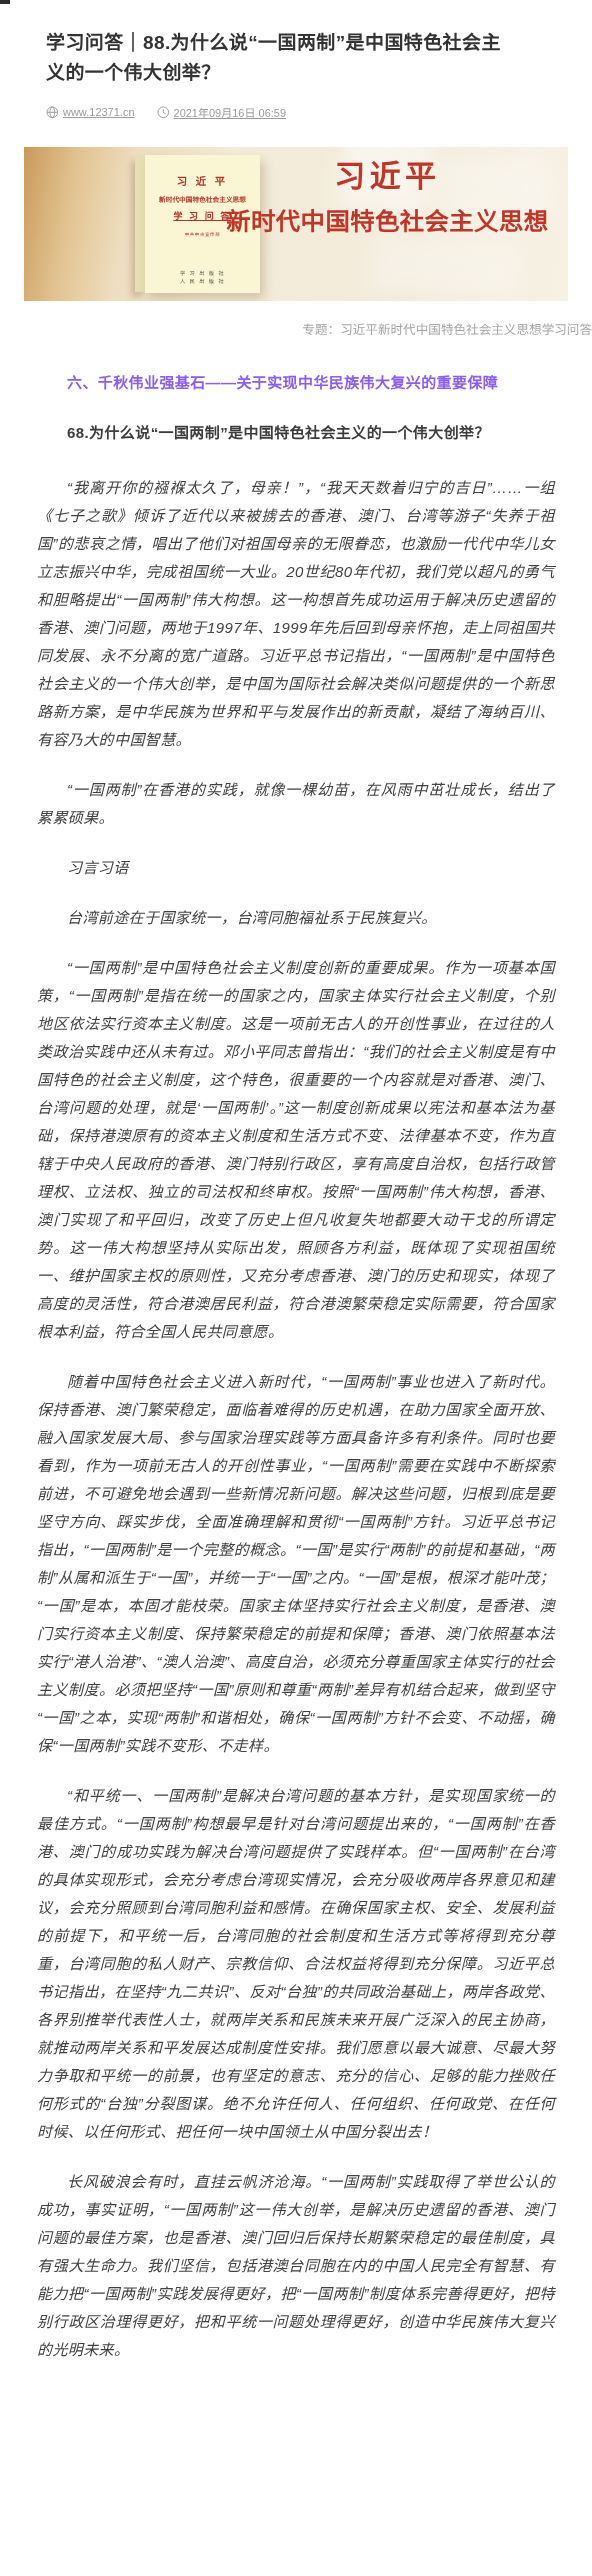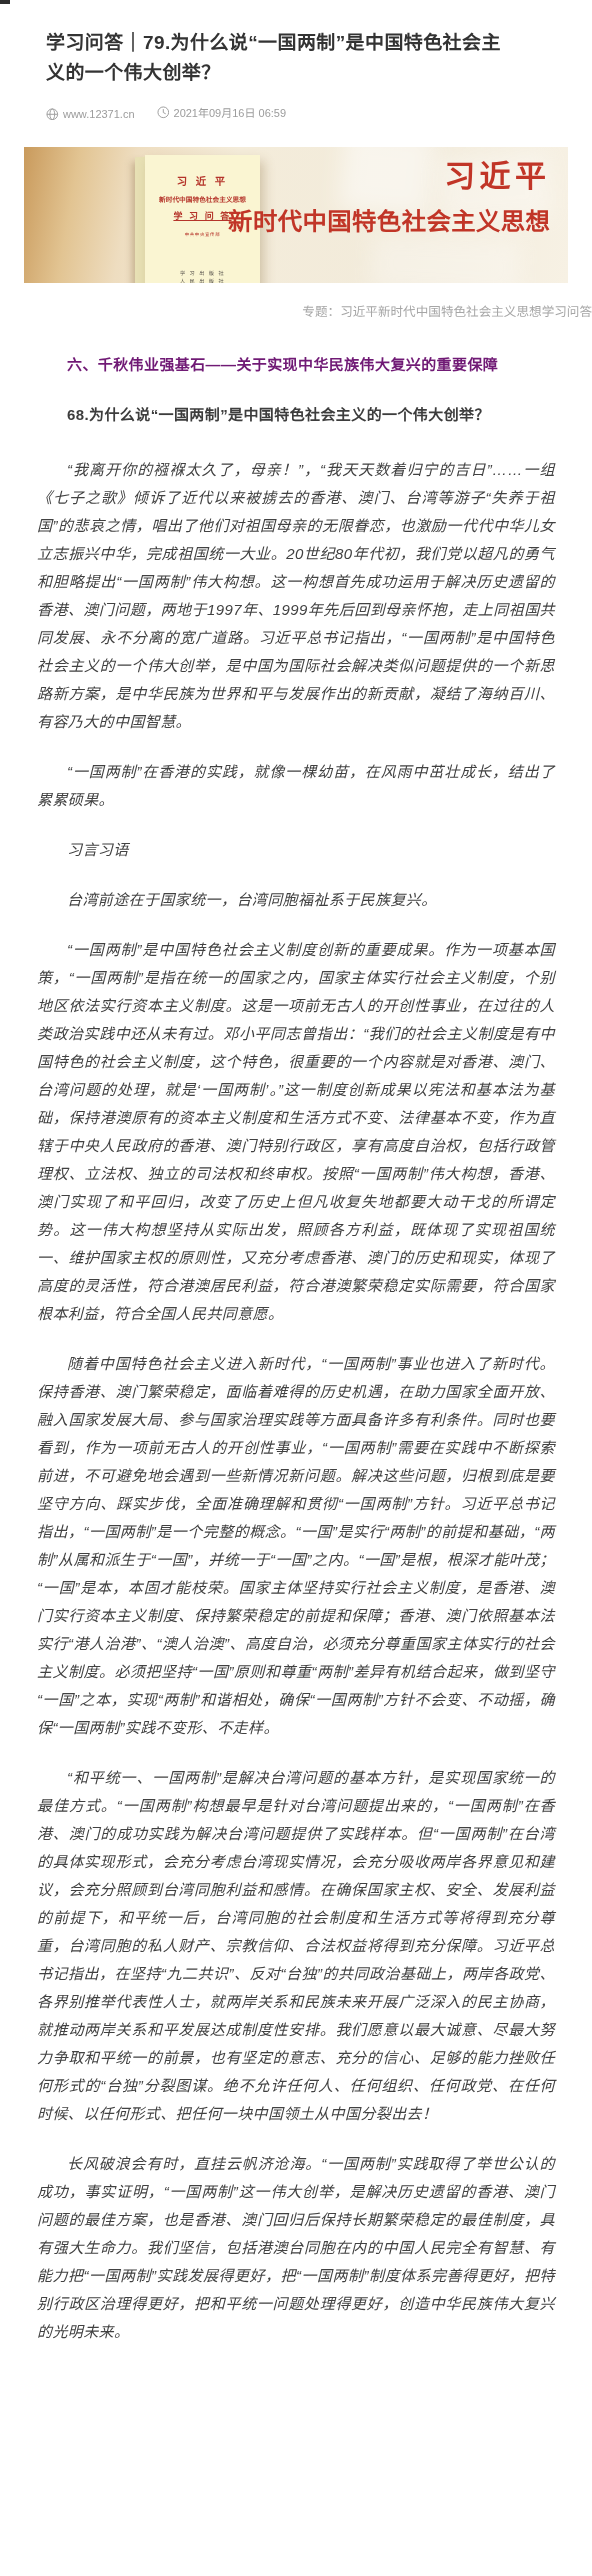--- a/index.html
+++ b/index.html
@@ -10,28 +10,28 @@
     color:#414141; position:relative; overflow-x:hidden;
   }
   .edge-artifact { position:absolute; left:0; top:0; width:10.4px; height:3.7px; background:#2e2e2e; }
 
   .article-head { padding:28px 52px 0 46px; }
   .page-title {
     font-size:19px; font-weight:700; color:#333333;
     line-height:30px; max-width:474px; letter-spacing:0.4px;
   }
   .meta-row {
-    display:flex; align-items:flex-end; margin-top:16.3px;
-    color:#9c9c9c; font-size:11px;
+    display:flex; align-items:center; margin-top:16.3px;
+    color:#9c9c9c; font-size:11px;text-decoration:underline;
   }
   .meta-item { display:flex; align-items:center; margin-right:22px; }
   .meta-item svg { margin-right:4.4px; display:block; }
 
   .banner {
-    position:relative; margin:27px 24.4px 0 24.4px; height:136px; overflow:hidden;
+    position:relative; margin:27px 24.4px 0 24.4px; height:154px; overflow:hidden;
     background:linear-gradient(100deg,#c99a5c 0%,#e2c492 10%,#eeddc0 20%,#f4ecda 38%,#f2ebdb 70%,#f7f1e4 100%);
   }
   .banner .blur-block { position:absolute; background:rgba(255,255,255,0.5); filter:blur(10.4px); }
   .bb1 { left:318px; top:-15px; width:89px; height:81px; transform:rotate(6deg); }
   .bb2 { left:415px; top:7.4px;  width:111px; height:67px;  transform:rotate(-4deg); opacity:.7; }
   .bb3 { left:348px; top:89px; width:148px; height:59px;  transform:rotate(3deg);  opacity:.6; }
 
   .book { position:absolute; left:111px; top:7.4px; width:124px; height:139px; }
   .book-spine {
     position:absolute; left:0; top:2.2px; width:10.4px; height:135px;
@@ -43,52 +43,52 @@
     background:#faf5d2; box-shadow:4.4px 6px 10.4px rgba(130,100,50,.30);
     text-align:center; color:#b5342a;
   }
   .bf-l1 { margin-top:18px; font-size:10.4px; font-weight:700; letter-spacing:3px; font-family:"Liberation Serif","DejaVu Serif",serif; }
   .bf-l2 { margin-top:6px; font-size:6.7px; font-weight:700; letter-spacing:0; font-family:"Liberation Serif","DejaVu Serif",serif; }
   .bf-l3 { margin-top:5.2px; font-size:9px; font-weight:700; letter-spacing:2.2px; font-family:"Liberation Serif","DejaVu Serif",serif;text-decoration:underline; }
   .bf-l4 { margin-top:9px; font-size:4.4px; letter-spacing:0.7px; }
   .bf-pub { position:absolute; bottom:7.4px; left:0; right:0; font-size:5.2px; line-height:8.1px; color:#55504a; letter-spacing:1.5px; }
 
   .banner-headline {
-    position:absolute; left:200px; top:7.4px; width:326px; text-align:right;
+    position:absolute; left:200px; top:7.4px; width:326px; text-align:center;
     color:#c13527; font-weight:800;
   }
   .bh-l1 { font-size:31px; line-height:43px; letter-spacing:4.4px; }
   .bh-l2 { font-size:24.4px; line-height:47px; letter-spacing:0.4px; }
   .bh-l3 { font-size:30px; line-height:46px; letter-spacing:6px; }
 
   .banner-caption {
     margin-top:18px; text-align:right; color:#a6a6a6; font-size:12.6px;
   }
 
   .article-body { padding:0 37px; margin-top:34px; }
   .section-header {
-    font-size:15px; font-weight:700; color:#701a75;
+    font-size:15px; font-weight:700; color:#8b5cf6;
     line-height:22px; text-indent:2em; margin-bottom:28px; letter-spacing:0.4px;
   }
   .question-line {
     font-size:15px; font-weight:700; color:#3d3d3d;
     line-height:22px; text-indent:2em; margin-bottom:30px; letter-spacing:0.4px;
   }
   .para {
     font-size:15px; line-height:28px; color:#414141;
     text-indent:2em; text-align:justify; margin-bottom:22px; letter-spacing:0.4px;font-style:italic;
   }
 </style>
 </head>
 <body>
 
 <div class="edge-artifact"></div>
 
 <header class="article-head">
-  <h1 class="page-title">学习问答｜79.为什么说“一国两制”是中国特色社会主义的一个伟大创举？</h1>
+  <h1 class="page-title">学习问答｜88.为什么说“一国两制”是中国特色社会主义的一个伟大创举？</h1>
 
   <div class="meta-row">
     <span class="meta-item">
       <svg width="12.6" height="12.6" viewBox="0 0 17 17" fill="none" stroke="#9c9c9c" stroke-width="1.3">
         <circle cx="8.5" cy="8.5" r="7.2"></circle>
         <ellipse cx="8.5" cy="8.5" rx="3.2" ry="7.2"></ellipse>
         <line x1="1.3" y1="8.5" x2="15.7" y2="8.5"></line>
       </svg>
       <span>www.12371.cn</span>
     </span>

